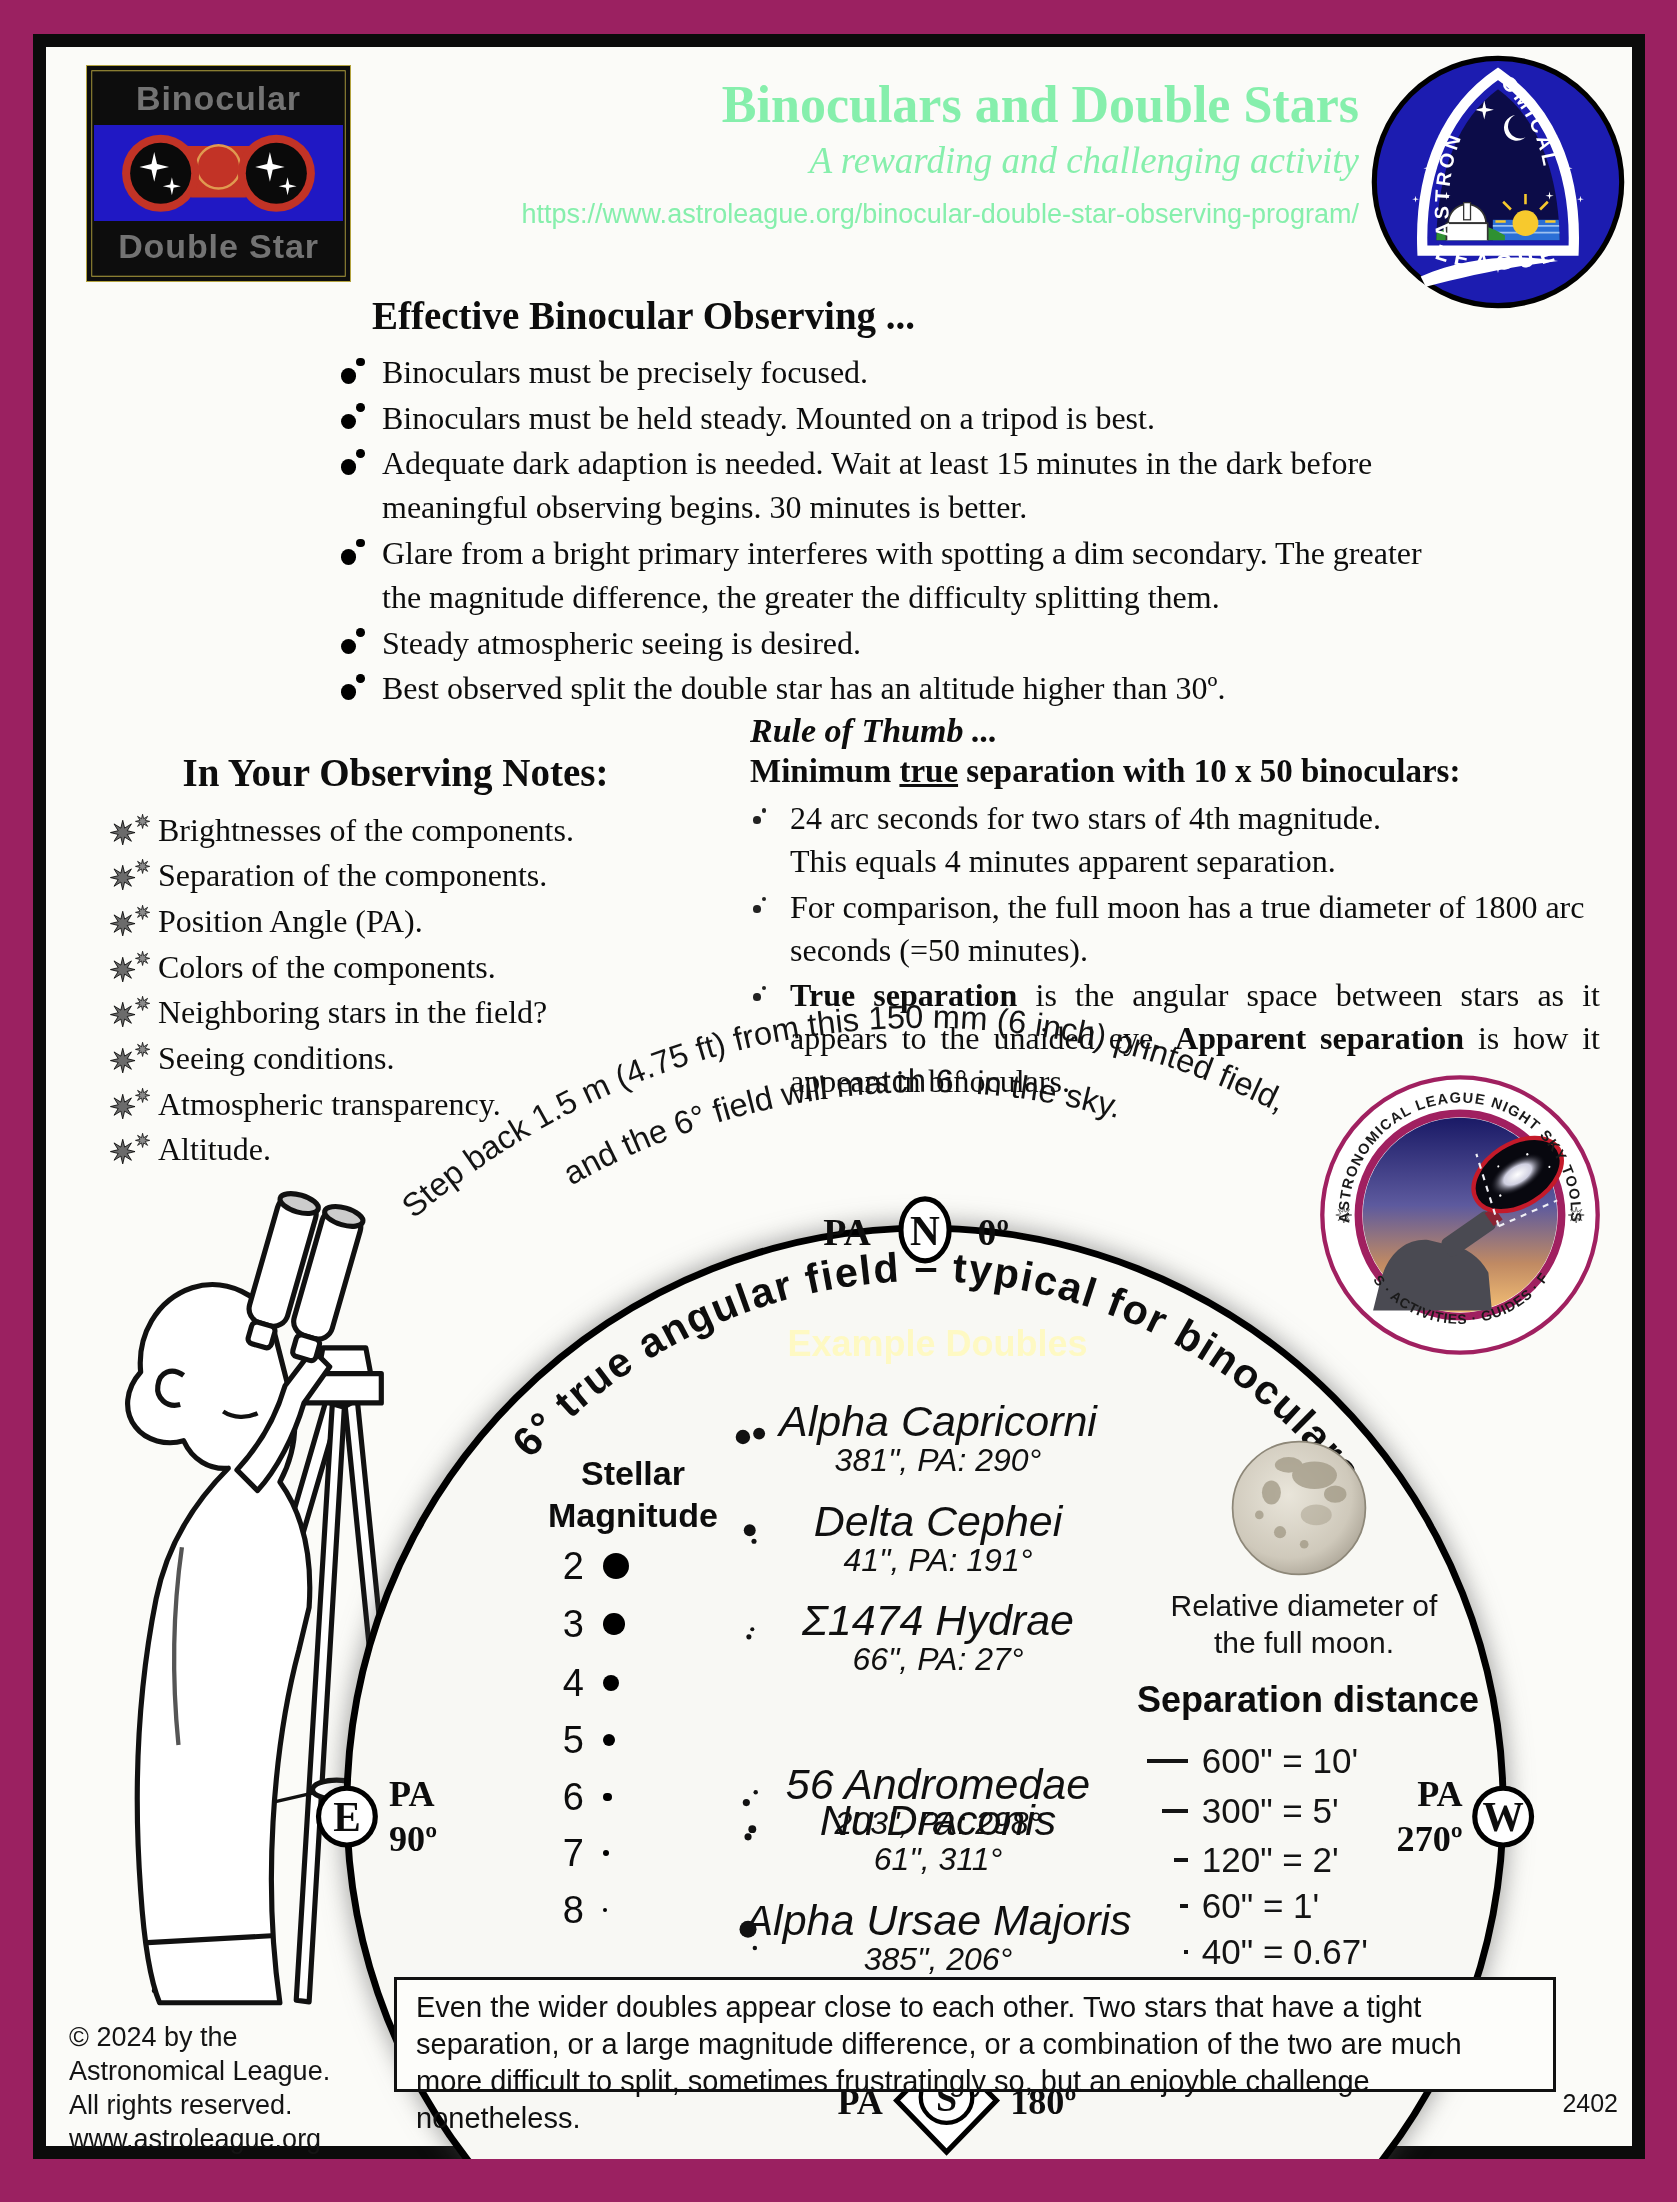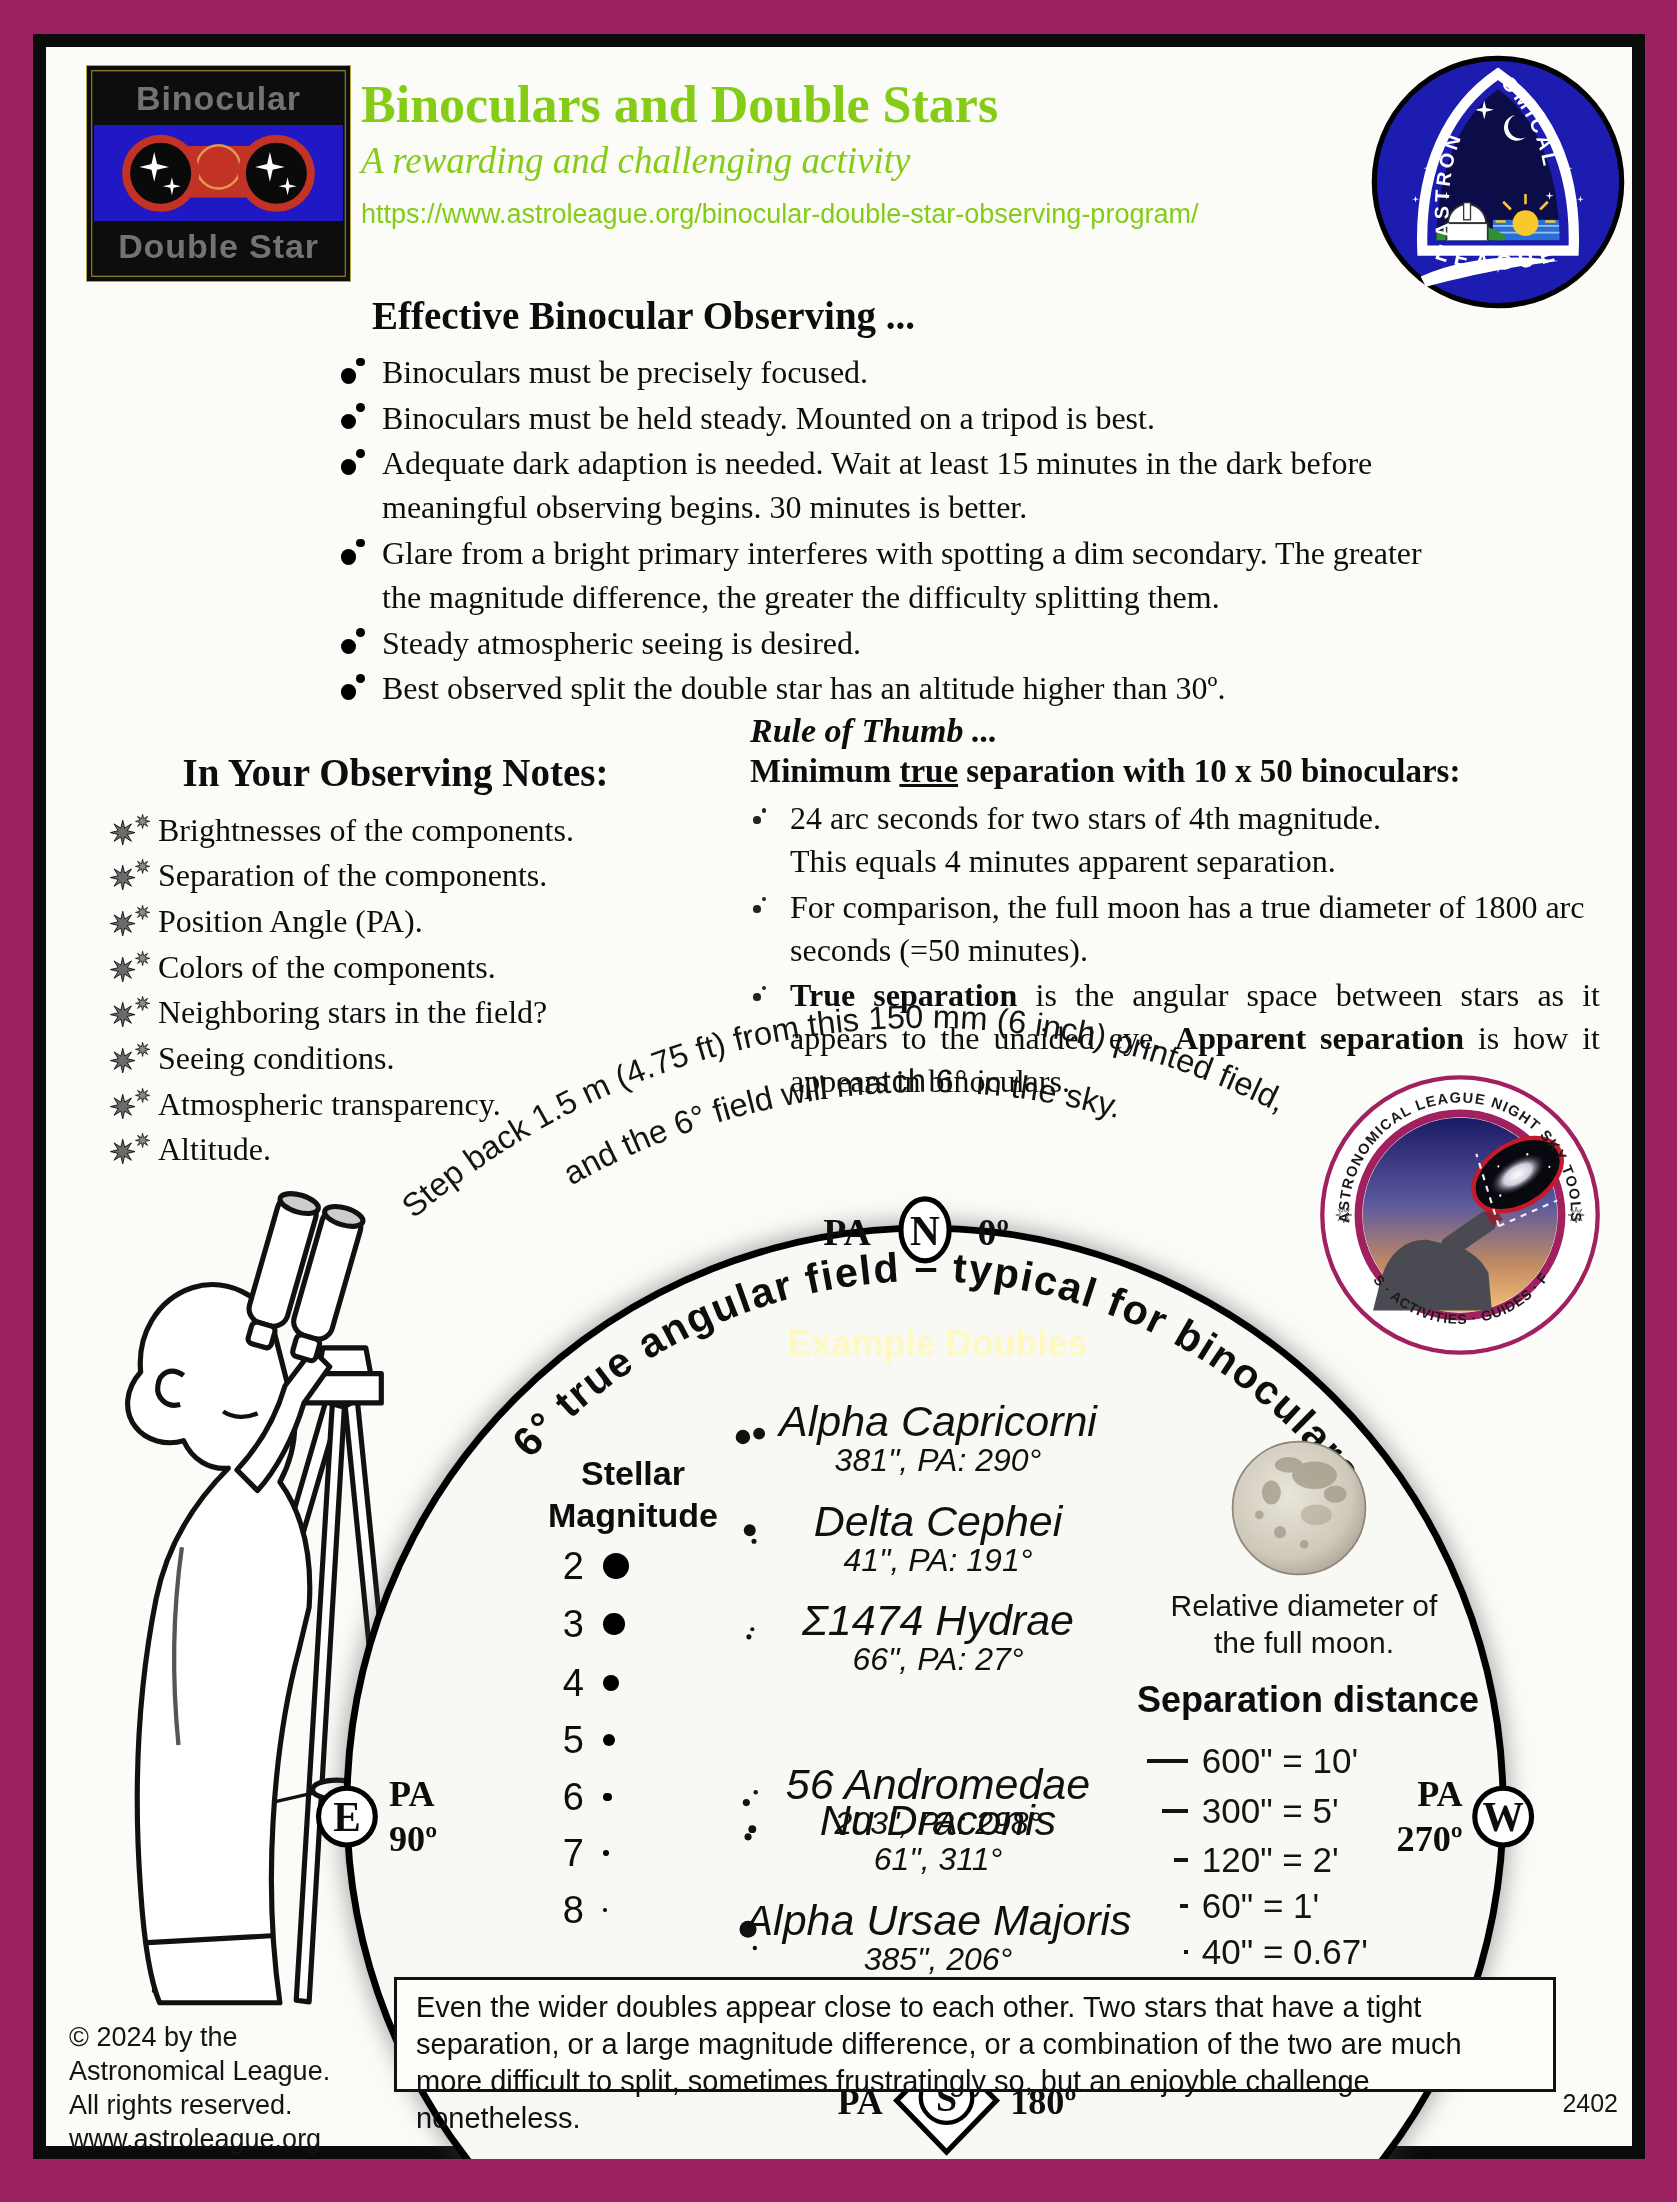--- a/index.html
+++ b/index.html
@@ -10,21 +10,21 @@
   .page { position:absolute; left:33px; top:34px; width:1612px; height:2125px;
     background:#fbfbf8; border:13px solid #0b0b0b; }
 
   
   .bds-logo { position:absolute; left:86px; top:65px; width:265px; height:217px;
     background:#0d0d0d; border:1.7px solid #b3a33f; box-shadow:inset 0 0 0 4.3px #0d0d0d, inset 0 0 0 5.2px #b3a33f; padding:6.9px; }
   .bds-top,.bds-bottom { height:52px; display:flex; align-items:center; justify-content:center;
     color:#737373; font-weight:bold; font-size:34px; letter-spacing:0.9px; }
   .bds-mid { height:96px; background:#2018c4; display:flex; align-items:center; justify-content:center; }
 
-  .title-block { position:absolute; left:361px; top:77px; width:998px; text-align:left; color:#84cc16; }
+  .title-block { position:absolute; left:361px; top:77px; width:998px; text-align:right; color:#86efac; }
   .title-block h1 { font-family:"Liberation Serif", serif; font-size:52px; font-weight:bold; line-height:55px; }
   .subtitle { font-family:"Liberation Serif", serif; font-style:italic; font-size:37px; margin-top:6.9px; }
   .url { font-size:27px; margin-top:17px; }
 
   .al-logo { position:absolute; left:1364px; top:53px; }
 
   
   .effective { position:absolute; left:334px; top:293px; width:1093px; color:#0d0d0d; }
   .effective h2 { font-family:"Liberation Serif", serif; font-size:39px; font-weight:bold; margin-left:38px; margin-bottom:12px; }
   .effective ul { list-style:none; }

